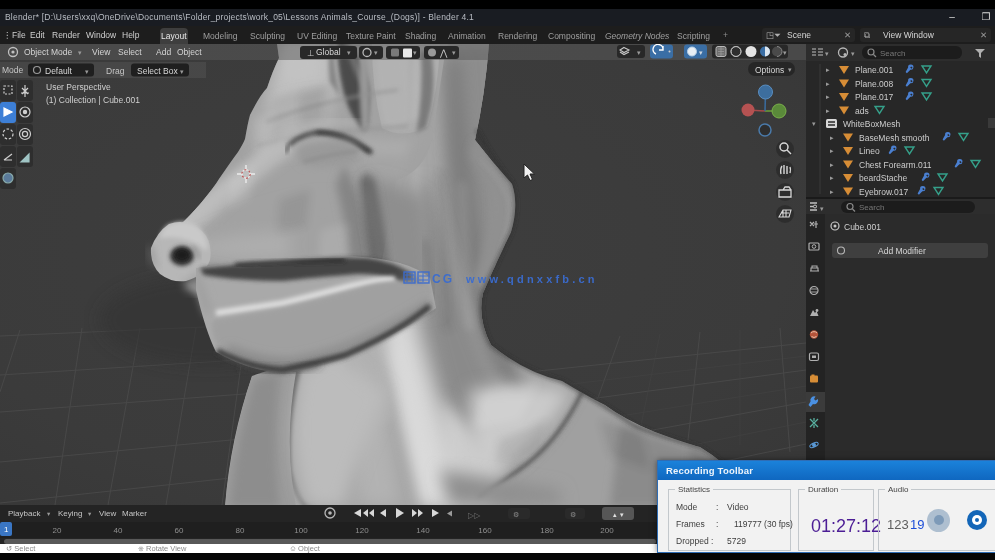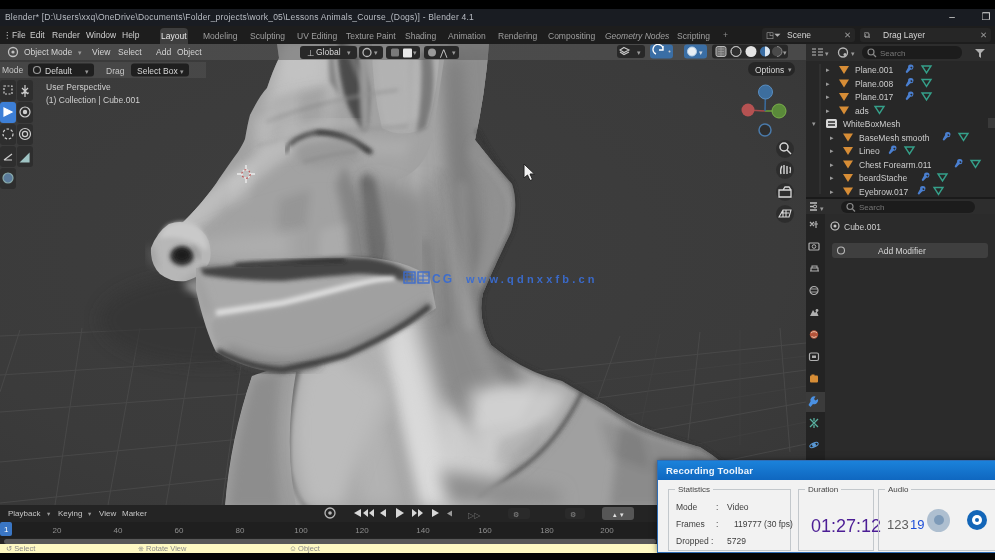--- a/index.html
+++ b/index.html
@@ -17,21 +17,21 @@
   .menu { position:absolute; top:0; line-height:18px; color:#cfcfcf; }
   .wtab { position:absolute; top:2px; height:16px; line-height:16px; padding:0 1px; color:#9f9f9f; border-radius:4px 4px 0 0; }
   .wtab.active { background:#3e3e3e; color:#e8e8e8; }
   .pill { position:absolute; background:#262626; border-radius:3px; color:#d6d6d6; }
 
   
   #rightpanel { left:806px; top:44px; width:189px; height:461px; background:#262626; }
 
   
   #timeline { left:0; top:505px; width:973px; height:39px; background:#242424; }
-  #statusbar { left:0; top:544px; width:995px; height:9px; background:#fef9c3; color:#8a8a8a; font-size:7.5px; }
+  #statusbar { left:0; top:544px; width:995px; height:9px; background:#ffffff; color:#8a8a8a; font-size:7.5px; }
   #blackbottom { left:0; top:553px; width:995px; height:7px; background:#050505; z-index:60; }
 
   
   #recdlg { left:657px; top:460px; width:345px; height:93px; background:#f2f2f2; z-index:50; border:1px solid #2f6db5; box-shadow:0 0 6px rgba(0,0,0,0.5); }
   #recdlg .dtitle { position:absolute; left:0; top:0; width:100%; height:19px; background:linear-gradient(#1b82da,#0f67c0); color:#eef4fb; font-size:9.5px; line-height:19px; padding-left:8px; font-weight:bold; letter-spacing:0.2px; }
   .grp { position:absolute; border:1px solid #c3c8cc; background:transparent; }
   .grp .glabel { position:absolute; top:-5px; left:6px; background:#f2f2f2; padding:0 3px; font-size:8px; color:#444; }
   .stat { position:absolute; font-size:8.5px; color:#3c3c3c; white-space:nowrap; }
 </style>
 </head>
@@ -64,21 +64,21 @@
     <span class="wtab" style="left:676px;">Scripting</span>
     <span class="menu" style="left:723px;color:#8f8f8f;">+</span>
 
     <span class="pill" style="left:762px; top:2px; width:93px; height:14px; font-size:8.5px; line-height:14px;">
       <span style="position:absolute;left:4px;color:#b0b0b0;">◳⏷</span>
         <span style="position:absolute;left:25px;">Scene</span>
         <span style="position:absolute;right:4px;color:#9a9a9a;">✕</span>
     </span>
     <span class="pill" style="left:860px; top:2px; width:131px; height:14px; font-size:8.5px; line-height:14px;">
       <span style="position:absolute;left:4px;color:#b0b0b0;">⧉</span>
-        <span style="position:absolute;left:23px;">Drag Layer</span>
+        <span style="position:absolute;left:23px;">View Window</span>
         <span style="position:absolute;right:4px;color:#9a9a9a;">✕</span>
     </span>
   </div>
 
   <div class="abs" id="viewport" style="left:0;top:44px;width:806px;height:461px;background:#3b3b3b;">
     <svg width="806" height="461" viewBox="0 44 806 461" xmlns="http://www.w3.org/2000/svg">
       <defs>
         <filter id="b2" x="-30%" y="-30%" width="160%" height="160%">
             <feGaussianBlur stdDeviation="2"></feGaussianBlur>
           </filter>

